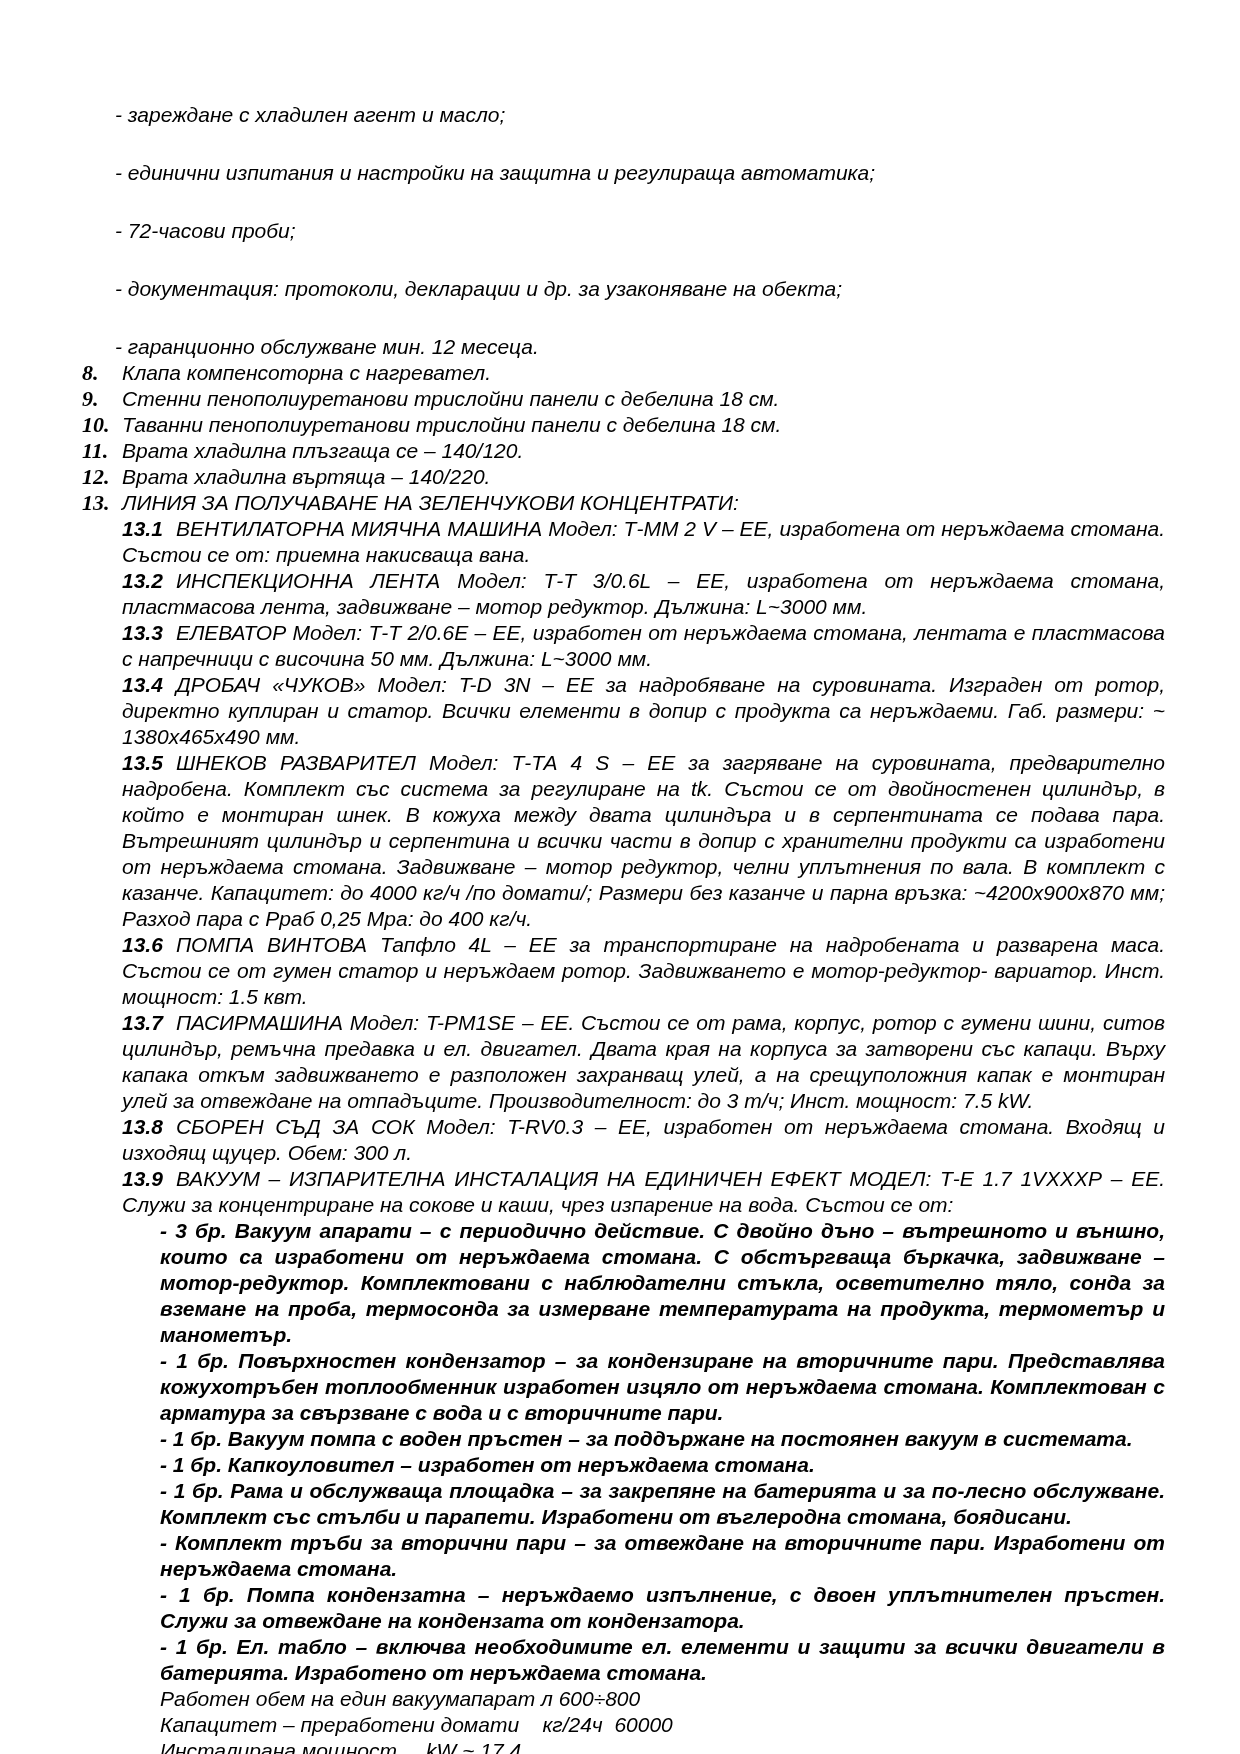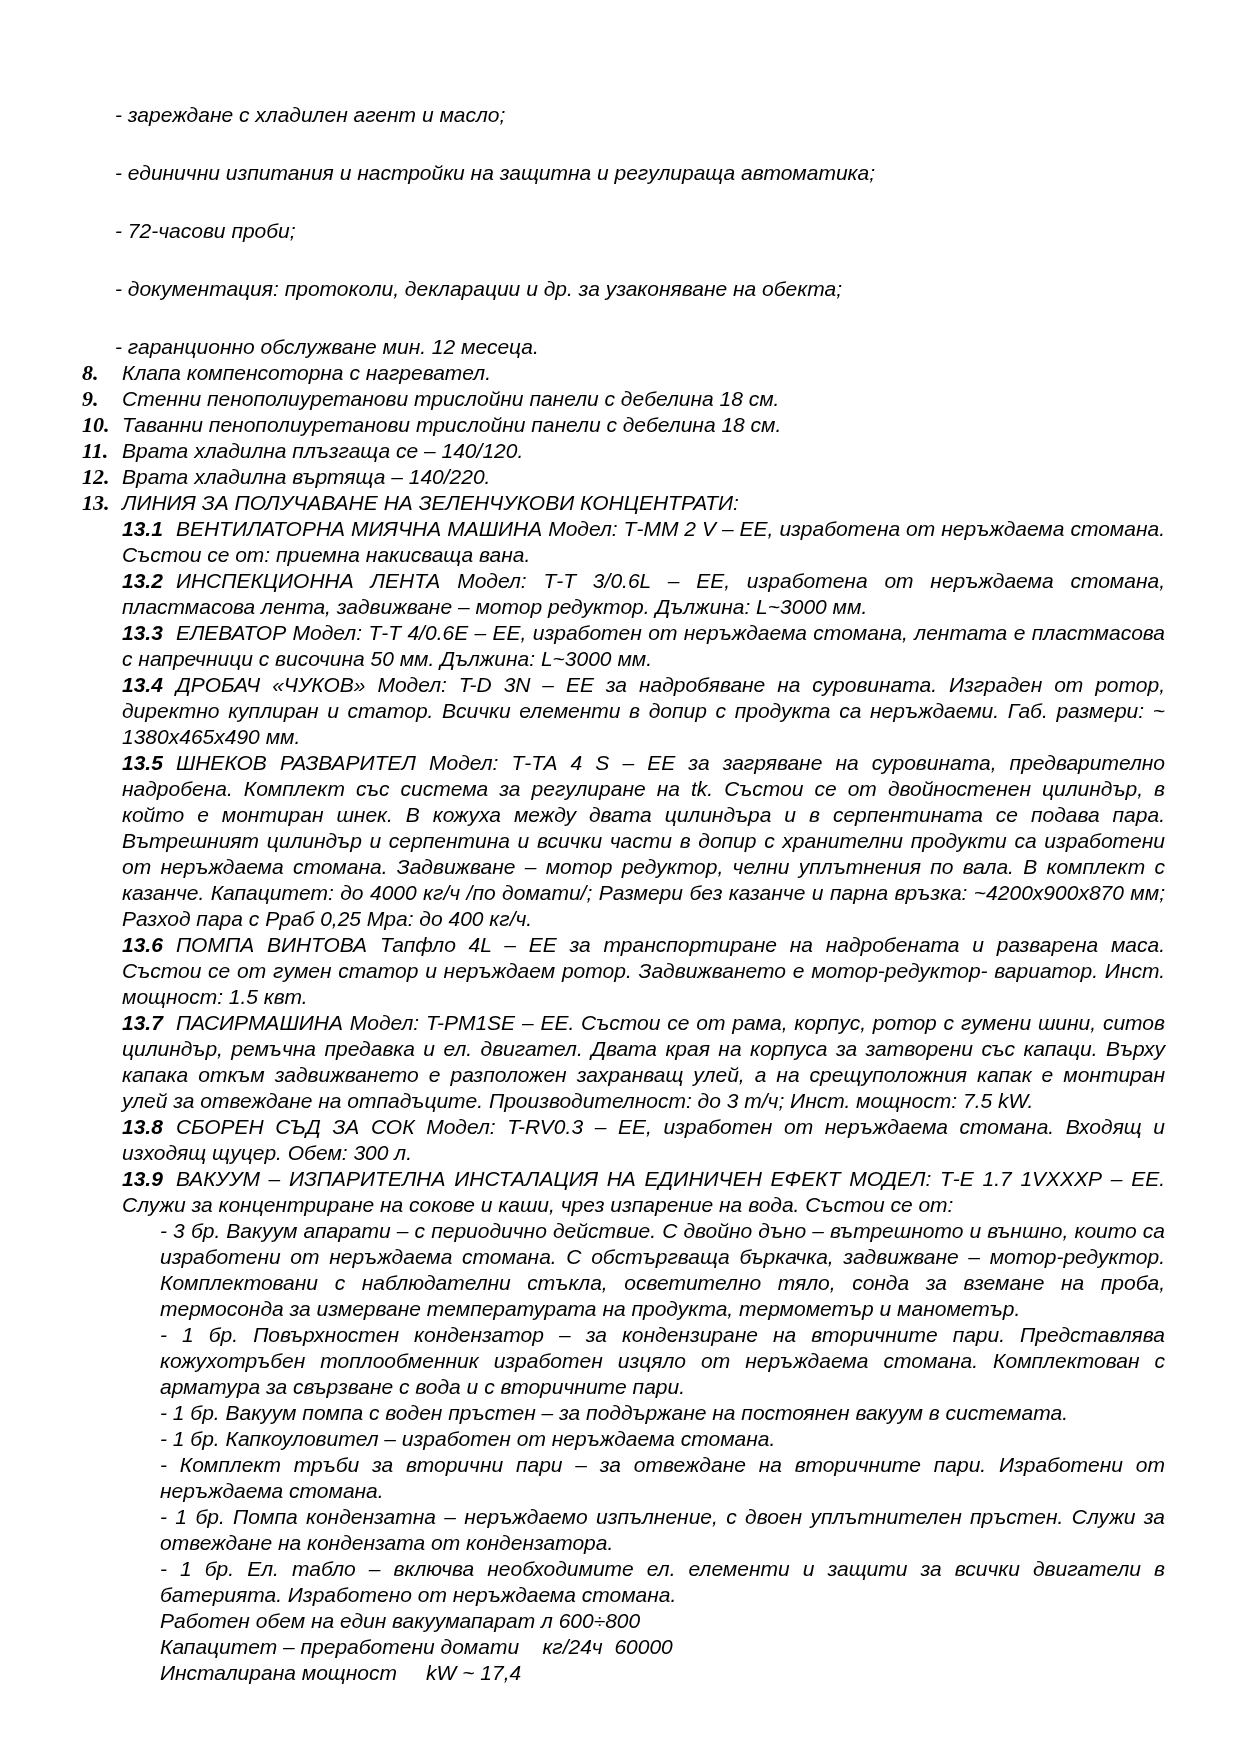--- a/index.html
+++ b/index.html
@@ -48,20 +48,21 @@
   }
   .spec-num {
     font-weight: 700;
     margin-right: 13px;
   }
 
   
   .component {
     margin-left: 85px;
     text-align: justify;
+    font-weight: bold;
   }
 
   
   .tech-title {
     margin-left: 85px;
     text-align: justify;
     text-align-last: justify;
   }
   .tech-row {
     margin-left: 85px;
@@ -104,34 +105,35 @@
     </div>
     <div class="li">
       <span class="li-num">13.</span>
       <span class="li-text">ЛИНИЯ ЗА ПОЛУЧАВАНЕ НА ЗЕЛЕНЧУКОВИ КОНЦЕНТРАТИ:</span>
     </div>
   </section>
 
   <section>
     <p class="spec"><b class="spec-num">13.1</b><span>ВЕНТИЛАТОРНА МИЯЧНА МАШИНА Модел: Т-ММ 2 V – ЕЕ, изработена от неръждаема стомана. Състои се от: приемна накисваща вана.</span></p>
     <p class="spec"><b class="spec-num">13.2</b><span>ИНСПЕКЦИОННА ЛЕНТА Модел: Т-Т 3/0.6L – ЕЕ, изработена от неръждаема стомана, пластмасова лента, задвижване – мотор редуктор. Дължина: L~3000  мм.</span></p>
-    <p class="spec"><b class="spec-num">13.3</b><span>ЕЛЕВАТОР Модел: Т-Т 4/0.6Е – ЕЕ, изработен от неръждаема стомана, лентата е пластмасова с напречници с височина 50 мм. Дължина:  L~3000  мм.</span></p>
+    <p class="spec"><b class="spec-num">13.3</b><span>ЕЛЕВАТОР Модел: Т-Т 2/0.6Е – ЕЕ, изработен от неръждаема стомана, лентата е пластмасова с напречници с височина 50 мм. Дължина:  L~3000  мм.</span></p>
     <p class="spec"><b class="spec-num">13.4</b><span>ДРОБАЧ «ЧУКОВ»  Модел: T-D 3N – ЕЕ за надробяване на суровината. Изграден от ротор, директно куплиран и статор. Всички елементи в допир с продукта са неръждаеми. Габ. размери: ~ 1380х465х490 мм.</span></p>
     <p class="spec"><b class="spec-num">13.5</b><span>ШНЕКОВ РАЗВАРИТЕЛ Модел: Т-ТА 4 S – ЕЕ за загряване на суровината, предварително надробена. Комплект със система за регулиране на tk. Състои се от двойностенен цилиндър, в който е монтиран шнек. В кожуха между двата цилиндъра и в серпентината се подава пара. Вътрешният цилиндър и серпентина и всички части в допир с хранителни продукти са изработени от неръждаема стомана. Задвижване – мотор редуктор, челни уплътнения по вала. В комплект с казанче. Капацитет: до 4000 кг/ч /по домати/; Размери без казанче и парна връзка: ~4200х900х870 мм; Разход пара с Рраб 0,25 Мра: до 400 кг/ч.</span></p>
     <p class="spec"><b class="spec-num">13.6</b><span>ПОМПА ВИНТОВА Тапфло 4L – ЕЕ за транспортиране на надробената и разварена маса. Състои се от гумен статор и неръждаем ротор. Задвижването е мотор-редуктор- вариатор. Инст. мощност: 1.5 квт.</span></p>
     <p class="spec"><b class="spec-num">13.7</b><span>ПАСИРМАШИНА Модел: T-PM1SE – ЕЕ. Състои се от рама, корпус, ротор с гумени шини, ситов цилиндър, ремъчна предавка и ел. двигател. Двата края на корпуса за затворени със капаци. Върху капака откъм задвижването е разположен захранващ улей, а на срещуположния капак е монтиран улей за отвеждане на отпадъците. Производителност: до 3 т/ч; Инст. мощност: 7.5 kW.</span></p>
     <p class="spec"><b class="spec-num">13.8</b><span>СБОРЕН СЪД ЗА СОК Модел: T-RV0.3 – ЕЕ, изработен от неръждаема стомана. Входящ и изходящ щуцер. Обем: 300 л.</span></p>
     <p class="spec"><b class="spec-num">13.9</b><span>ВАКУУМ – ИЗПАРИТЕЛНА ИНСТАЛАЦИЯ НА ЕДИНИЧЕН ЕФЕКТ МОДЕЛ: Т-Е 1.7 1VХХХР – ЕЕ. Служи за концентриране на сокове и каши, чрез изпарение на вода. Състои се от:</span></p>
   </section>
 
   <section>
     <p class="component">- 3 бр. Вакуум апарати – с периодично действие. С двойно дъно – вътрешното и външно, които са изработени от неръждаема стомана. С обстъргваща бъркачка, задвижване – мотор-редуктор. Комплектовани с наблюдателни стъкла, осветително тяло, сонда за вземане на проба, термосонда за измерване температурата на продукта, термометър и манометър.</p>
     <p class="component">- 1 бр. Повърхностен  кондензатор – за кондензиране на вторичните пари. Представлява кожухотръбен топлообменник изработен изцяло от неръждаема стомана. Комплектован с арматура за свързване с вода и с вторичните пари.</p>
     <p class="component">- 1 бр. Вакуум помпа с воден пръстен – за поддържане на постоянен вакуум в системата.</p>
     <p class="component">- 1 бр. Капкоуловител – изработен от неръждаема стомана.</p>
+    <p class="component">- 1 бр. Рама и обслужваща площадка – за закрепяне на батерията и за по-лесно обслужване. Комплект със стълби и парапети. Изработени от въглеродна стомана, боядисани.</p>
     <p class="component">- Комплект тръби за вторични пари – за отвеждане на вторичните пари. Изработени от неръждаема стомана.</p>
     <p class="component">- 1 бр. Помпа кондензатна – неръждаемо изпълнение, с двоен уплътнителен пръстен. Служи за отвеждане на кондензата от кондензатора.</p>
     <p class="component">- 1 бр. Ел. табло – включва необходимите ел. елементи и защити за всички двигатели в батерията. Изработено от неръждаема стомана.</p>
   </section>
 
   <section>
     <p class="tech-row">Работен обем на един вакуумапарат л 600÷800</p>
     <p class="tech-row">Капацитет – преработени домати    кг/24ч  60000</p>
     <p class="tech-row">Инсталирана мощност     kW ~ 17,4</p>
   </section>

